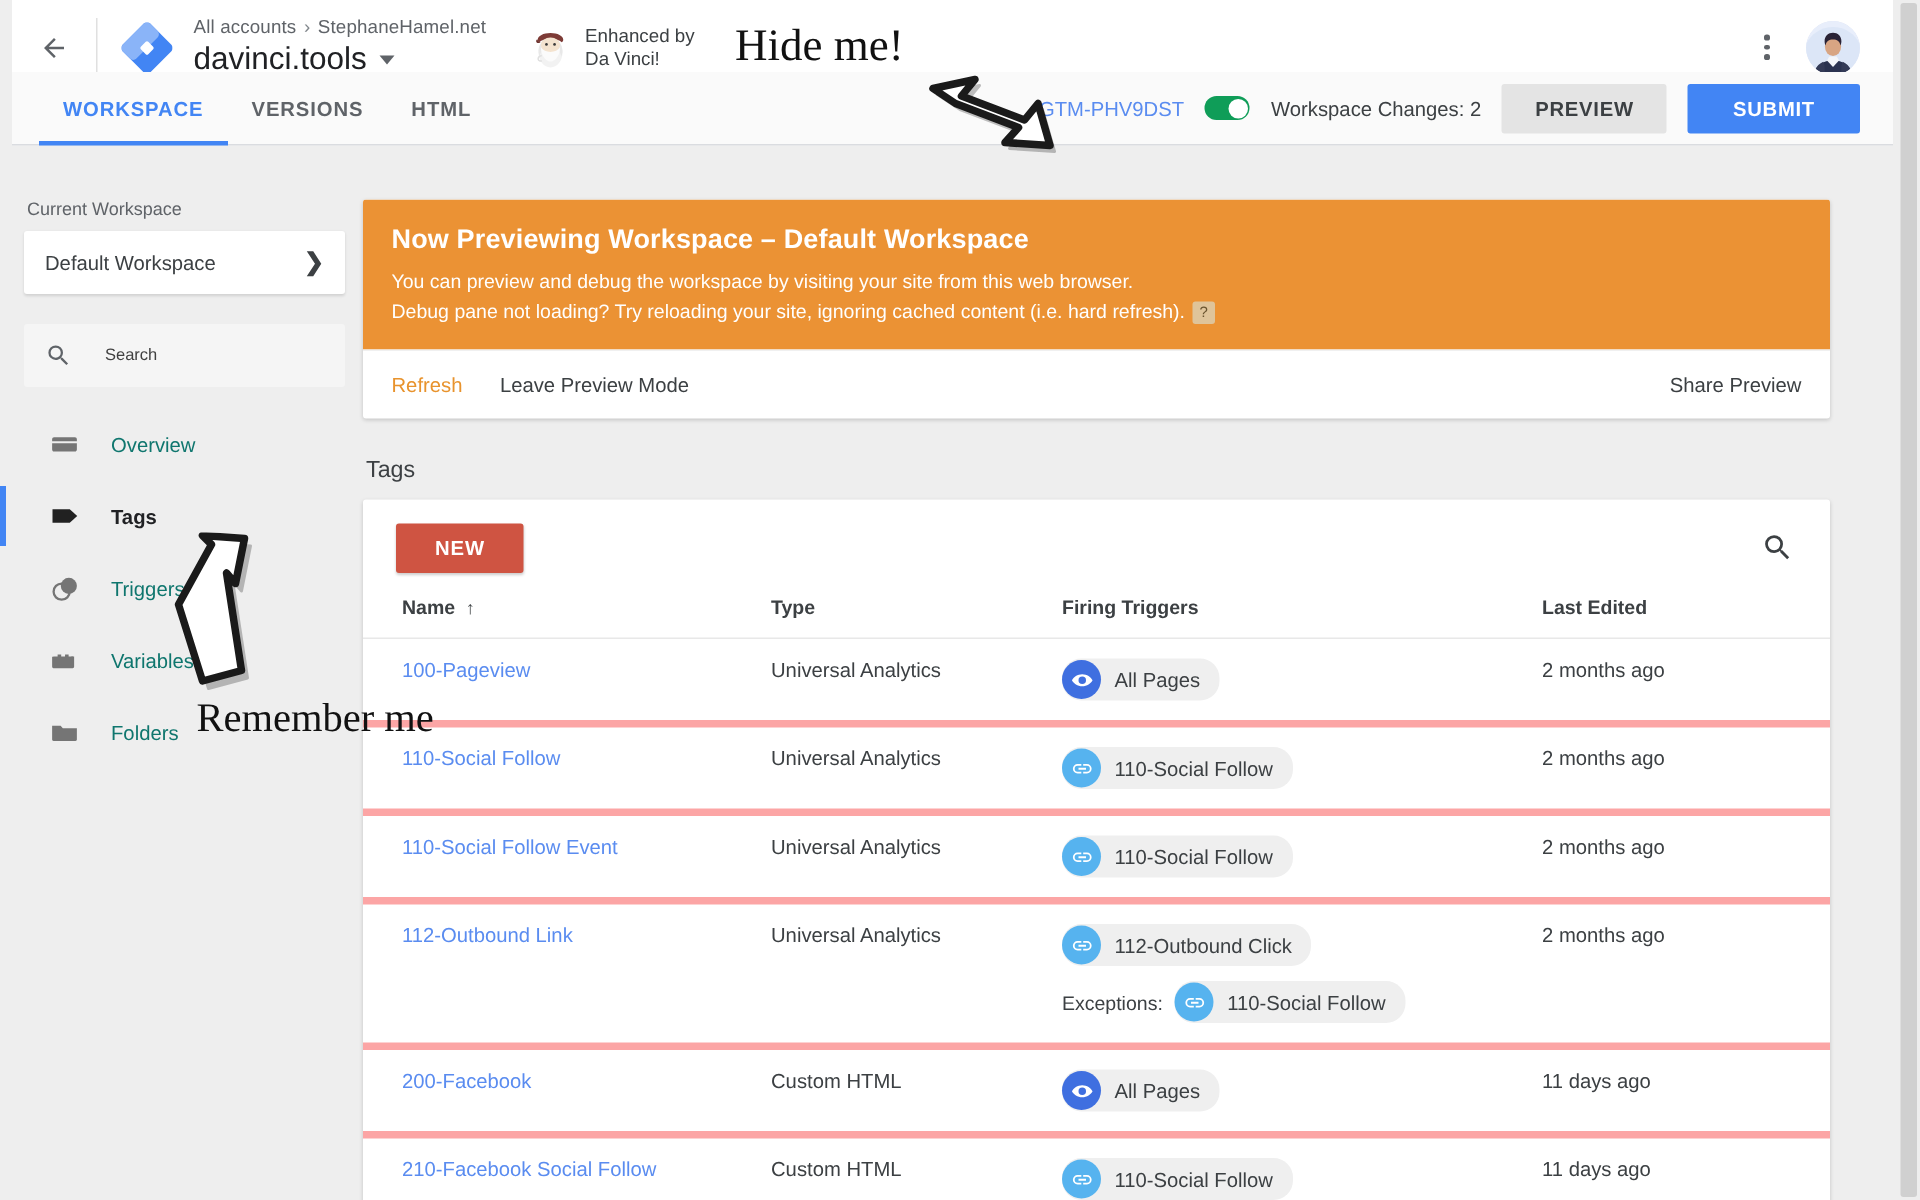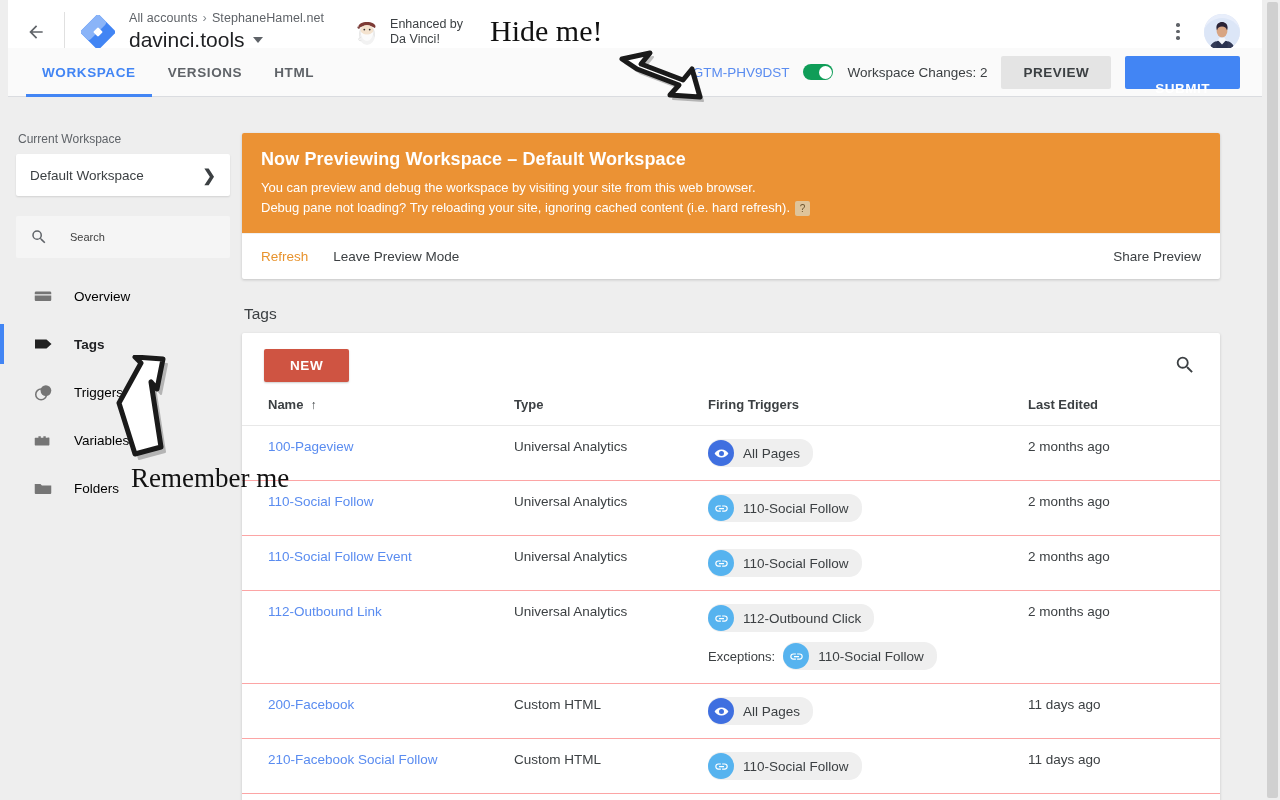--- a/index.html
+++ b/index.html
@@ -80,21 +80,21 @@
   }
   .toggle .knob { position:absolute; right:1.5px; top:1.5px; width:13px; height:13px;
                   border-radius:50%; background:#fff; }
   .ws-changes { font-size:13.5px; color:#3c4043; }
   .btn-preview {
     background:#e4e4e4; color:#3c4043; font-size:13.5px; font-weight:600; letter-spacing:.5px;
     padding:0 22px; height:33px; line-height:33px; border:none; border-radius:2px; cursor:pointer;
   }
   .btn-submit {
     background:#4285f4; color:#ffffff; font-size:13.5px; font-weight:600; letter-spacing:.5px;
-    padding:16px 30px; height:33px; line-height:33px; border:none; border-radius:2px; cursor:pointer;
+    padding:0 30px; height:33px; line-height:33px; border:none; border-radius:2px; cursor:pointer;
   }
 
   
   .sidebar { position:absolute; left:8px; top:114px; width:232px; height:686px; background:#eeeeee; }
   .cw-label { font-size:12px; color:#5f6368; padding:18px 0 8px 10px; }
   .ws-card {
     margin:0 10px 0 8px; background:#ffffff; height:42px; border-radius:2px;
     display:flex; align-items:center; justify-content:space-between; padding:0 14px;
     box-shadow:0 1px 2px rgba(0,0,0,.12); cursor:pointer;
   }
@@ -106,21 +106,21 @@
     display:flex; align-items:center; padding:0 14px; cursor:text;
   }
   .search-box .ph { margin-left:22px; font-size:11px; color:#404040; }
 
   .nav { margin-top:14px; }
   .nav-item {
     height:48px; display:flex; align-items:center; padding-left:24px; cursor:pointer;
     position:relative;
   }
   .nav-item .ico { width:26px; display:flex; align-items:center; justify-content:flex-start; }
-  .nav-item .lbl { margin-left:16px; font-size:13.5px; color:#000000; }
+  .nav-item .lbl { margin-left:16px; font-size:13.5px; color:#0f766e; }
   .nav-item.active .lbl { color:#202124; font-weight:700; }
   .nav-item.active:before {
     content:""; position:absolute; left:-8px; top:4px; width:4px; height:40px; background:#4285f4;
   }
 
   
   .content { position:absolute; left:242px; top:114px; width:1010px; height:686px; }
 
   .preview-card {
     margin:19px 32px 0 0; background:#fff; border-radius:2px;
@@ -161,21 +161,21 @@
   table.tags { width:100%; border-collapse:collapse; }
   table.tags th {
     text-align:left; font-size:13px; color:#3c4043; font-weight:700;
     padding:0 0 13px 0; border-bottom:1px solid #e8e8e8;
   }
   table.tags th.c-name { padding-left:26px; width:272px; }
   table.tags th.c-type { width:194px; }
   table.tags th.c-trig { width:320px; }
   table.tags th.c-edit { }
   table.tags td {
-    font-size:13.5px; color:#3c4043; border-bottom:1px solid #fca5a5;
+    font-size:13.5px; color:#3c4043; border-bottom:5px solid #fca5a5;
     padding:13px 0; vertical-align:top;
   }
   table.tags tr:last-child td { border-bottom:none; }
   table.tags td.c-name { padding-left:26px; }
   table.tags td.c-name a { color:#5a8cf0; text-decoration:none; cursor:pointer; }
   .sort-arrow { margin-left:7px; font-size:12px; }
 
   .chip {
     display:inline-flex; align-items:center; background:#efefef; border-radius:13px;
     height:28px; padding-right:13px; max-width:100%;

